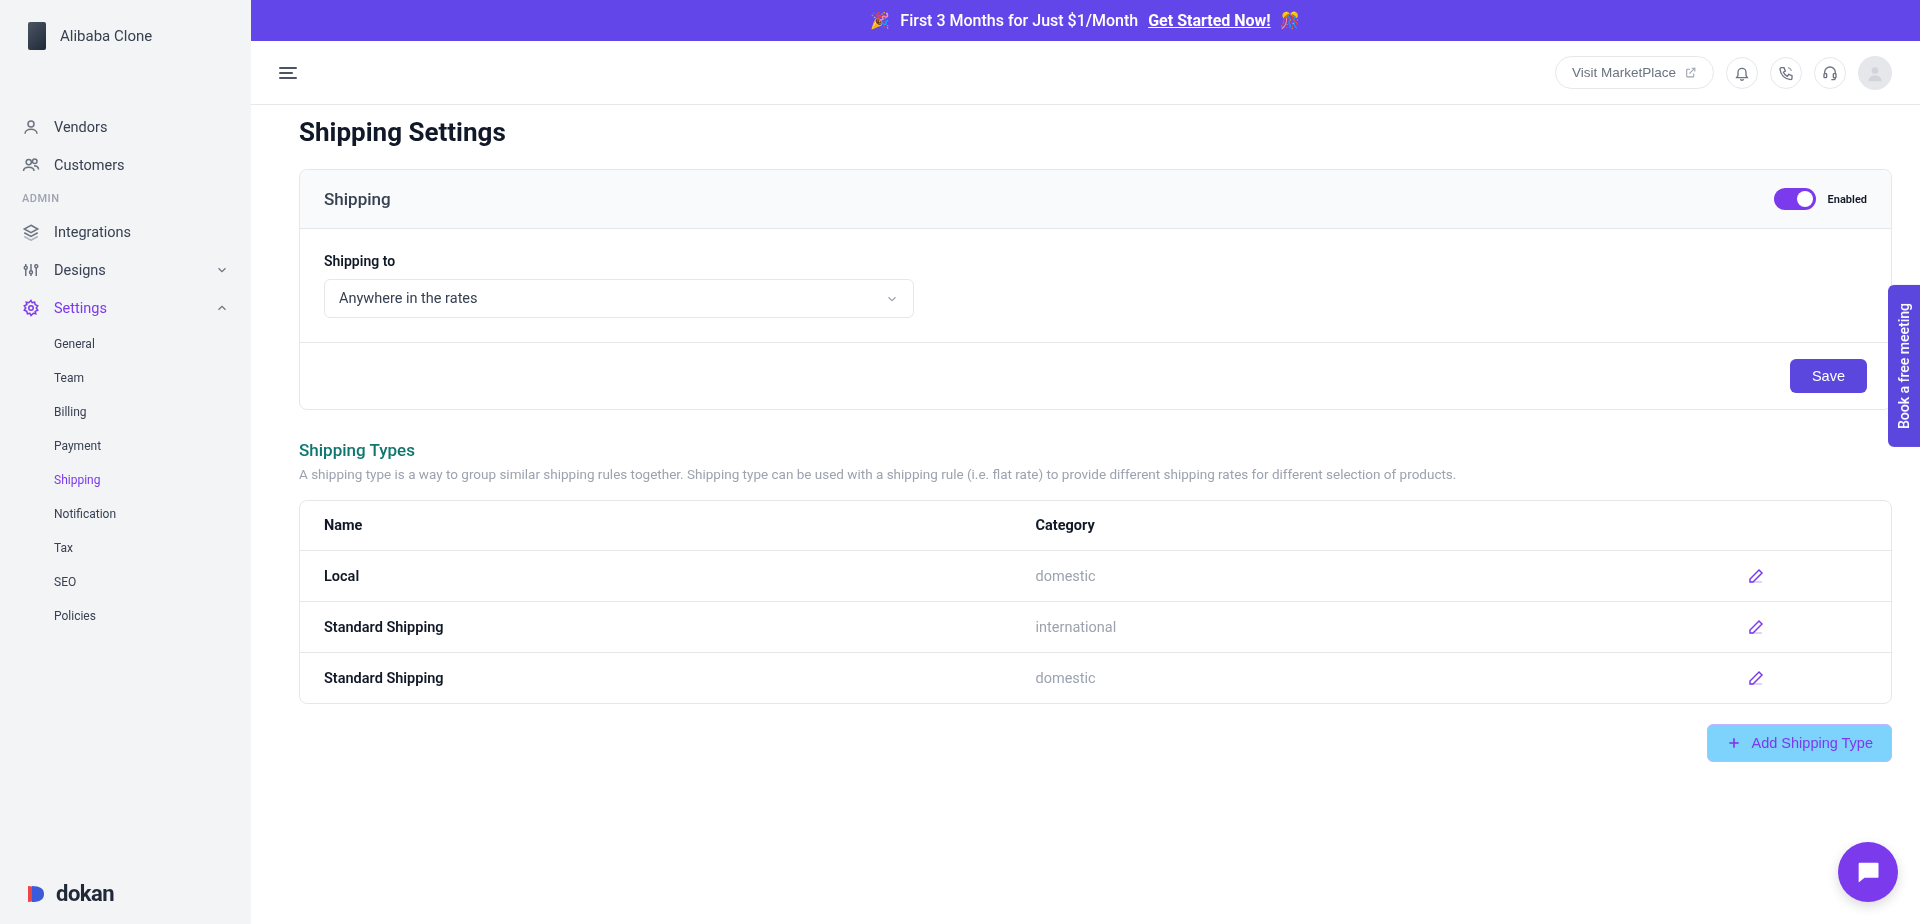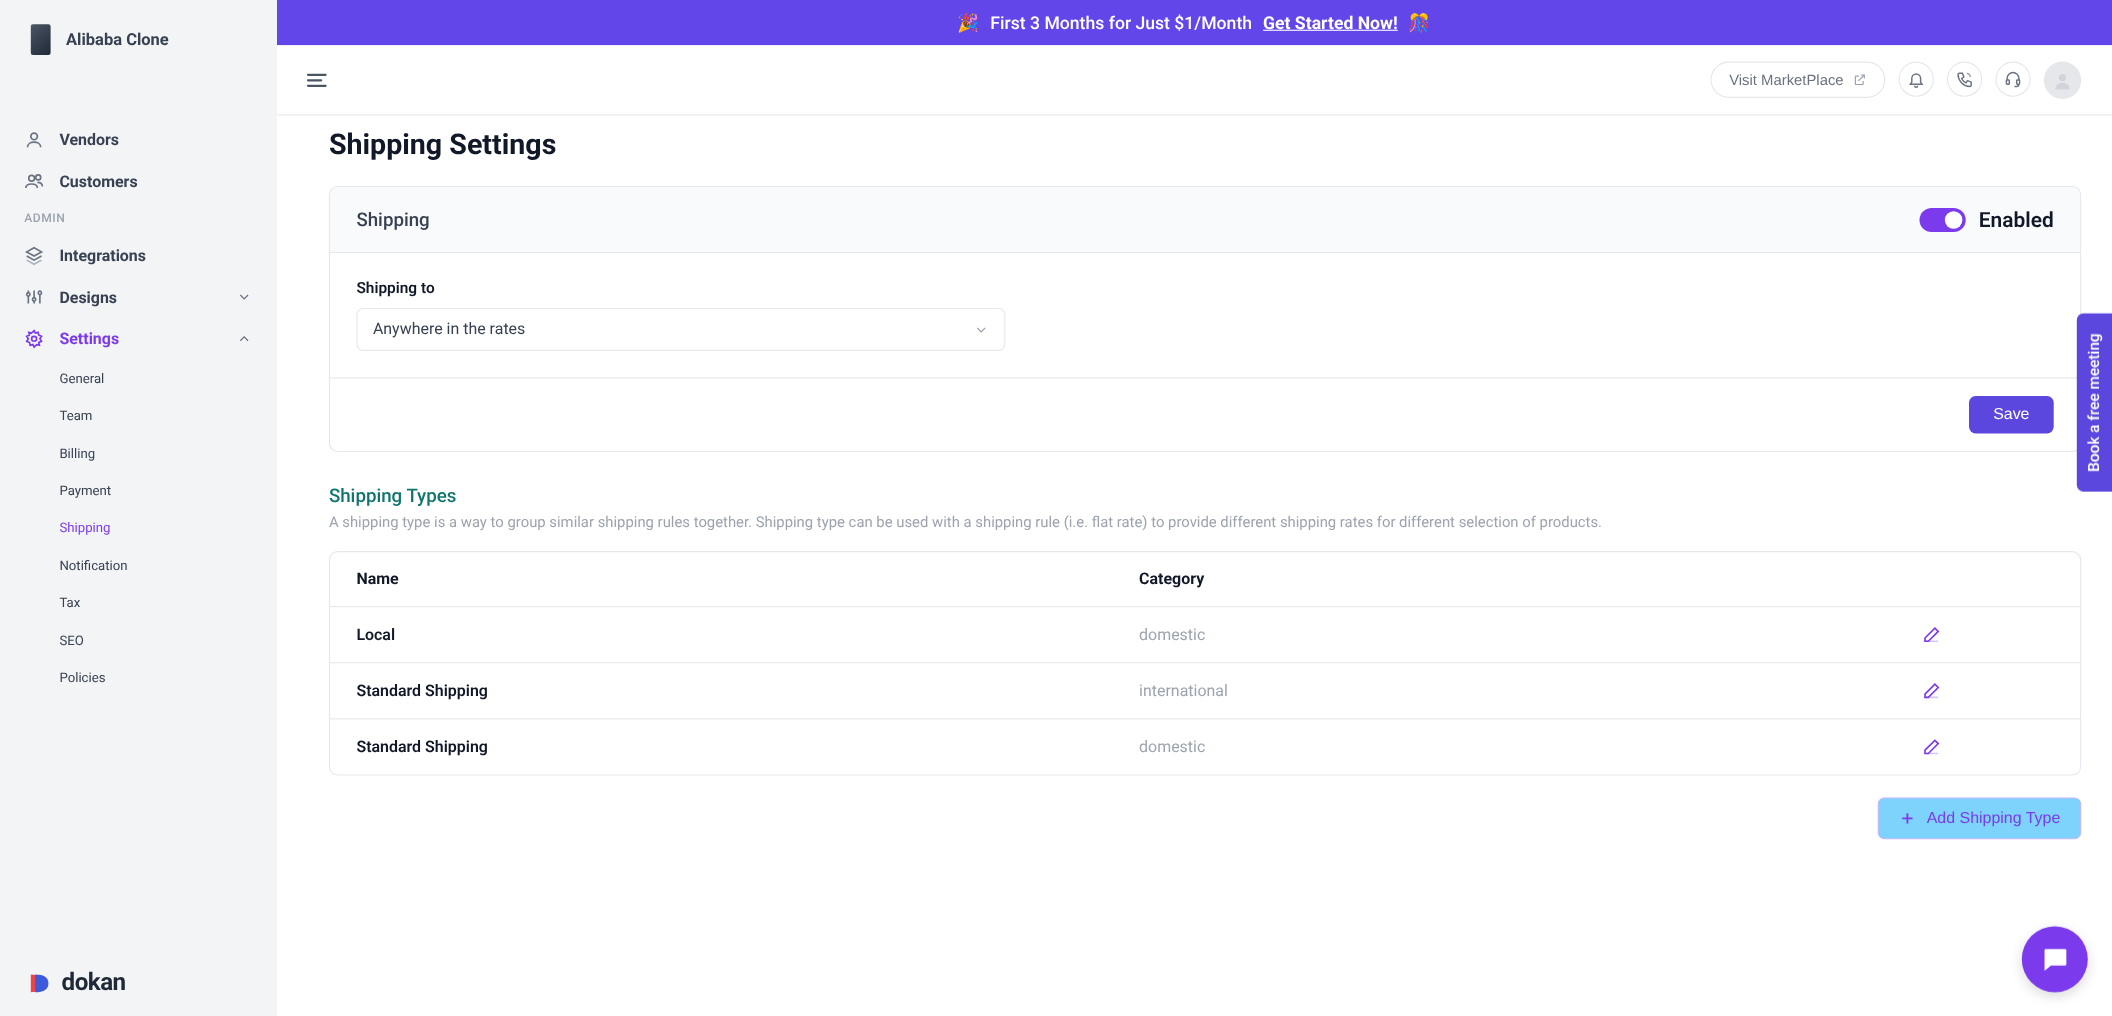--- a/index.html
+++ b/index.html
@@ -32,21 +32,21 @@
       gap: 14px;
     }
     .sidebar-logo {
       width: 18px;
       height: 28px;
       background: linear-gradient(135deg, #4b5563, #1f2937);
       border-radius: 2px;
     }
     .sidebar-title {
       font-size: 15px;
-      font-weight: 700;
+      font-weight: 400;
       color: #374151;
     }
     .sidebar-nav {
       flex: 1;
       overflow-y: auto;
       padding-top: 40px;
     }
     .nav-section-label {
       font-size: 11px;
       font-weight: 500;
@@ -55,21 +55,20 @@
       padding: 8px 22px;
     }
     .nav-item {
       display: flex;
       align-items: center;
       padding: 10px 22px;
       gap: 14px;
       cursor: pointer;
       font-size: 14.5px;
       color: #374151;
-      font-weight: bold;
     }
     .nav-item.active { color: #7c3aed; }
     .nav-item .nav-icon {
       width: 18px;
       height: 18px;
       display: flex;
       align-items: center;
       justify-content: center;
       flex-shrink: 0;
     }
@@ -150,21 +149,21 @@
       height: 2px;
       background: #4b5563;
       border-radius: 1px;
     }
     .hamburger span:nth-child(1) { width: 18px; }
     .hamburger span:nth-child(2) { width: 14px; }
     .hamburger span:nth-child(3) { width: 18px; }
     .topbar-right {
       margin-left: auto;
       display: flex;
-      align-items: flex-start;
+      align-items: center;
       gap: 12px;
     }
     .visit-btn {
       border: 1px solid #e5e7eb;
       border-radius: 20px;
       padding: 8px 16px;
       font-size: 13.5px;
       color: #6b7280;
       display: flex;
       align-items: center;
@@ -245,21 +244,21 @@
       content: "";
       position: absolute;
       width: 16px;
       height: 16px;
       background: #fff;
       border-radius: 50%;
       top: 3px;
       right: 3px;
     }
     .toggle-label {
-      font-size: 19px;
+      font-size: 11px;
       font-weight: 600;
       color: #111827;
     }
 
     .card-body {
       padding: 24px;
     }
     .form-label {
       font-size: 14px;
       font-weight: 600;

